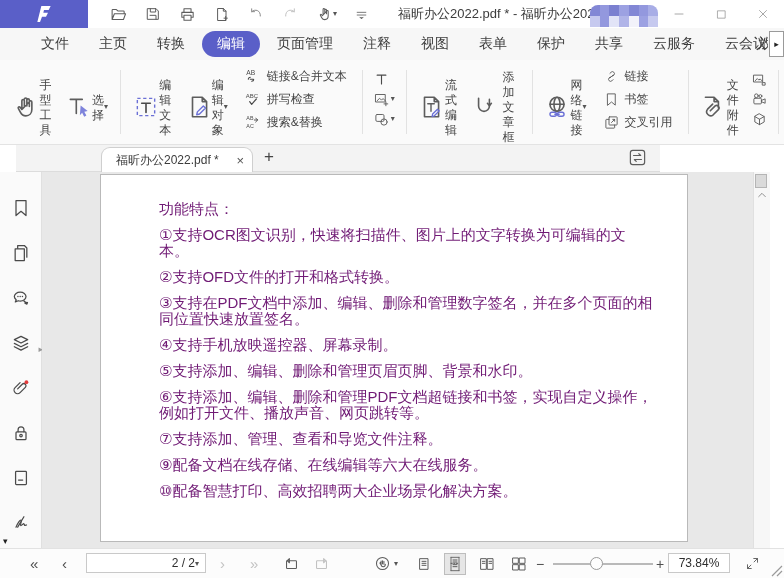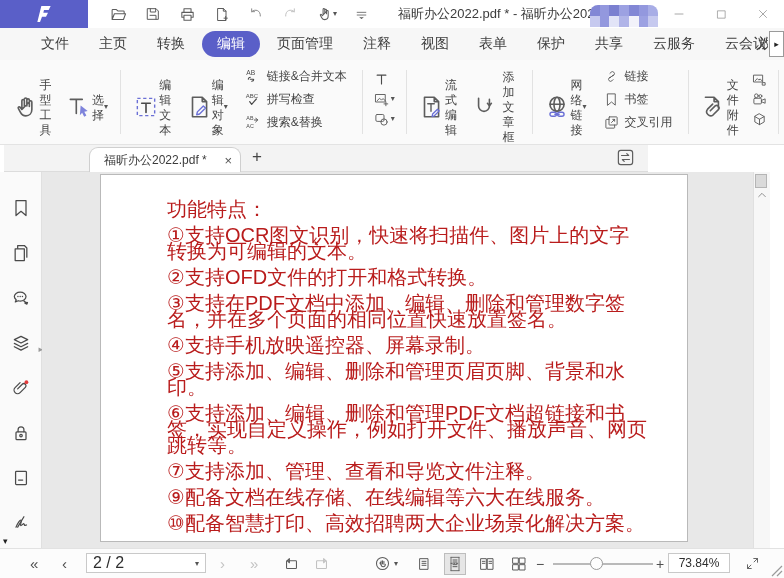--- a/index.html
+++ b/index.html
@@ -47,54 +47,54 @@
   .rlabel{font-size:12px;line-height:15px;color:#454545;text-align:center;white-space:pre-line;margin-top:2px;}
   .rarrow{font-size:8px;color:#555;line-height:10px;}
   .rsep{width:1px;background:#e2e2e2;margin:10px 5px;}
   .rstack{display:flex;flex-direction:column;justify-content:center;gap:6px;padding:0 10px 6px;}
   .rrow{display:flex;align-items:center;gap:6px;font-size:12px;color:#454545;white-space:nowrap;}
   .rcol{display:flex;flex-direction:column;justify-content:center;gap:5px;padding:0 6px 6px;}
   .rcol .rrow{gap:2px;}
   .ribbon-collapse{position:absolute;right:8px;top:125px;}
 
   
-  .tabbar{position:absolute;left:4px;top:145px;width:644px;height:27px;background:#f3f3f3;
+  .tabbar{position:absolute;left:16px;top:145px;width:644px;height:27px;background:#f3f3f3;
           border-bottom:1px solid #dcdcdc;box-sizing:border-box;}
   .doc-tab{position:absolute;left:85px;top:2px;width:152px;height:25px;background:#fff;
            border:1px solid #cfcfcf;border-bottom:none;border-radius:9px 9px 0 0;
            display:flex;align-items:center;padding:0 8px 0 14px;box-sizing:border-box;}
   .doc-tab .tab-label{font-size:12px;color:#3c3c3c;flex:1;white-space:nowrap;overflow:hidden;}
   .tab-close{font-size:13px;color:#555;margin-left:4px;}
   .tab-new{position:absolute;left:248px;top:2px;font-size:17px;color:#444;}
   .panel-toggle{position:absolute;right:13px;top:3px;}
 
   
   .workspace{position:absolute;left:0;top:172px;width:784px;height:376px;display:flex;}
   .sidebar{width:42px;background:#fafafa;border-right:1px solid #e0e0e0;position:relative;
            display:flex;flex-direction:column;align-items:center;gap:25px;padding-top:26px;box-sizing:border-box;flex:none;}
   .sb-more{position:absolute;left:3px;bottom:2px;font-size:9px;color:#222;}
   .sb-expand{position:absolute;right:-2px;top:172px;font-size:9px;color:#9a9a9a;}
   .docarea{flex:1;background:#e8e8e8;position:relative;overflow:hidden;}
   .page{position:absolute;left:58px;top:2px;width:588px;height:368px;background:#fff;
         border:1px solid #b9b9b9;box-sizing:border-box;padding:26px 28px 0 54px;}
-  .page p{margin:0 12px 10px;font-size:20px;line-height:16px;color:#b91c1c;}
+  .page p{margin:0 4px 10px;font-size:15px;line-height:16px;color:#701a75;}
   .scrollcol{width:16px;background:#f7f7f7;border-left:1px solid #e0e0e0;position:relative;flex:none;}
   .scroll-thumb{position:absolute;left:1px;top:2px;width:12px;height:14px;background:#dadada;border:1px solid #b5b5b5;box-sizing:border-box;}
   .scroll-up{position:absolute;left:3px;top:19px;}
   .right-strip{width:14px;background:#fff;flex:none;}
 
   
   .statusbar{position:absolute;left:0;top:548px;width:784px;height:30px;background:#fcfcfc;
              border-top:1px solid #e2e2e2;box-sizing:border-box;}
   .sb-item{position:absolute;top:0;height:29px;display:flex;align-items:center;justify-content:center;}
   .nav-glyph{font-size:15px;color:#4e4e4e;}
   .nav-glyph.disabled{color:#c3c3c3;}
   .page-box{left:86px;width:120px;height:20px;top:4px;background:#fff;border:1px solid #c9c9c9;
             display:flex;align-items:center;padding:0 6px;box-sizing:border-box;}
-  .page-box .pv{flex:1;font-size:16px;color:#2e2e2e;}
+  .page-box .pv{flex:1;font-size:12px;color:#2e2e2e;text-align:right;}
   .page-box .pb-arrow{font-size:8px;color:#555;}
   .layout-btn{width:22px;height:22px;top:4px;display:flex;align-items:center;justify-content:center;}
   .layout-btn.selected{background:#e6e6e6;border:1px solid #bdbdbd;box-sizing:border-box;}
   .slider-track{position:absolute;left:553px;top:14px;width:100px;height:1.5px;background:#b9b9b9;}
   .slider-handle{position:absolute;left:590px;top:8px;width:13px;height:13px;border-radius:50%;
                  background:#fdfdfd;border:1px solid #9a9a9a;box-sizing:border-box;}
   .zoom-box{left:668px;width:62px;height:20px;top:4px;background:#fff;border:1px solid #c9c9c9;
             font-size:12px;color:#2e2e2e;box-sizing:border-box;}
   .resize-grip{position:absolute;right:1px;bottom:1px;}
 </style>

